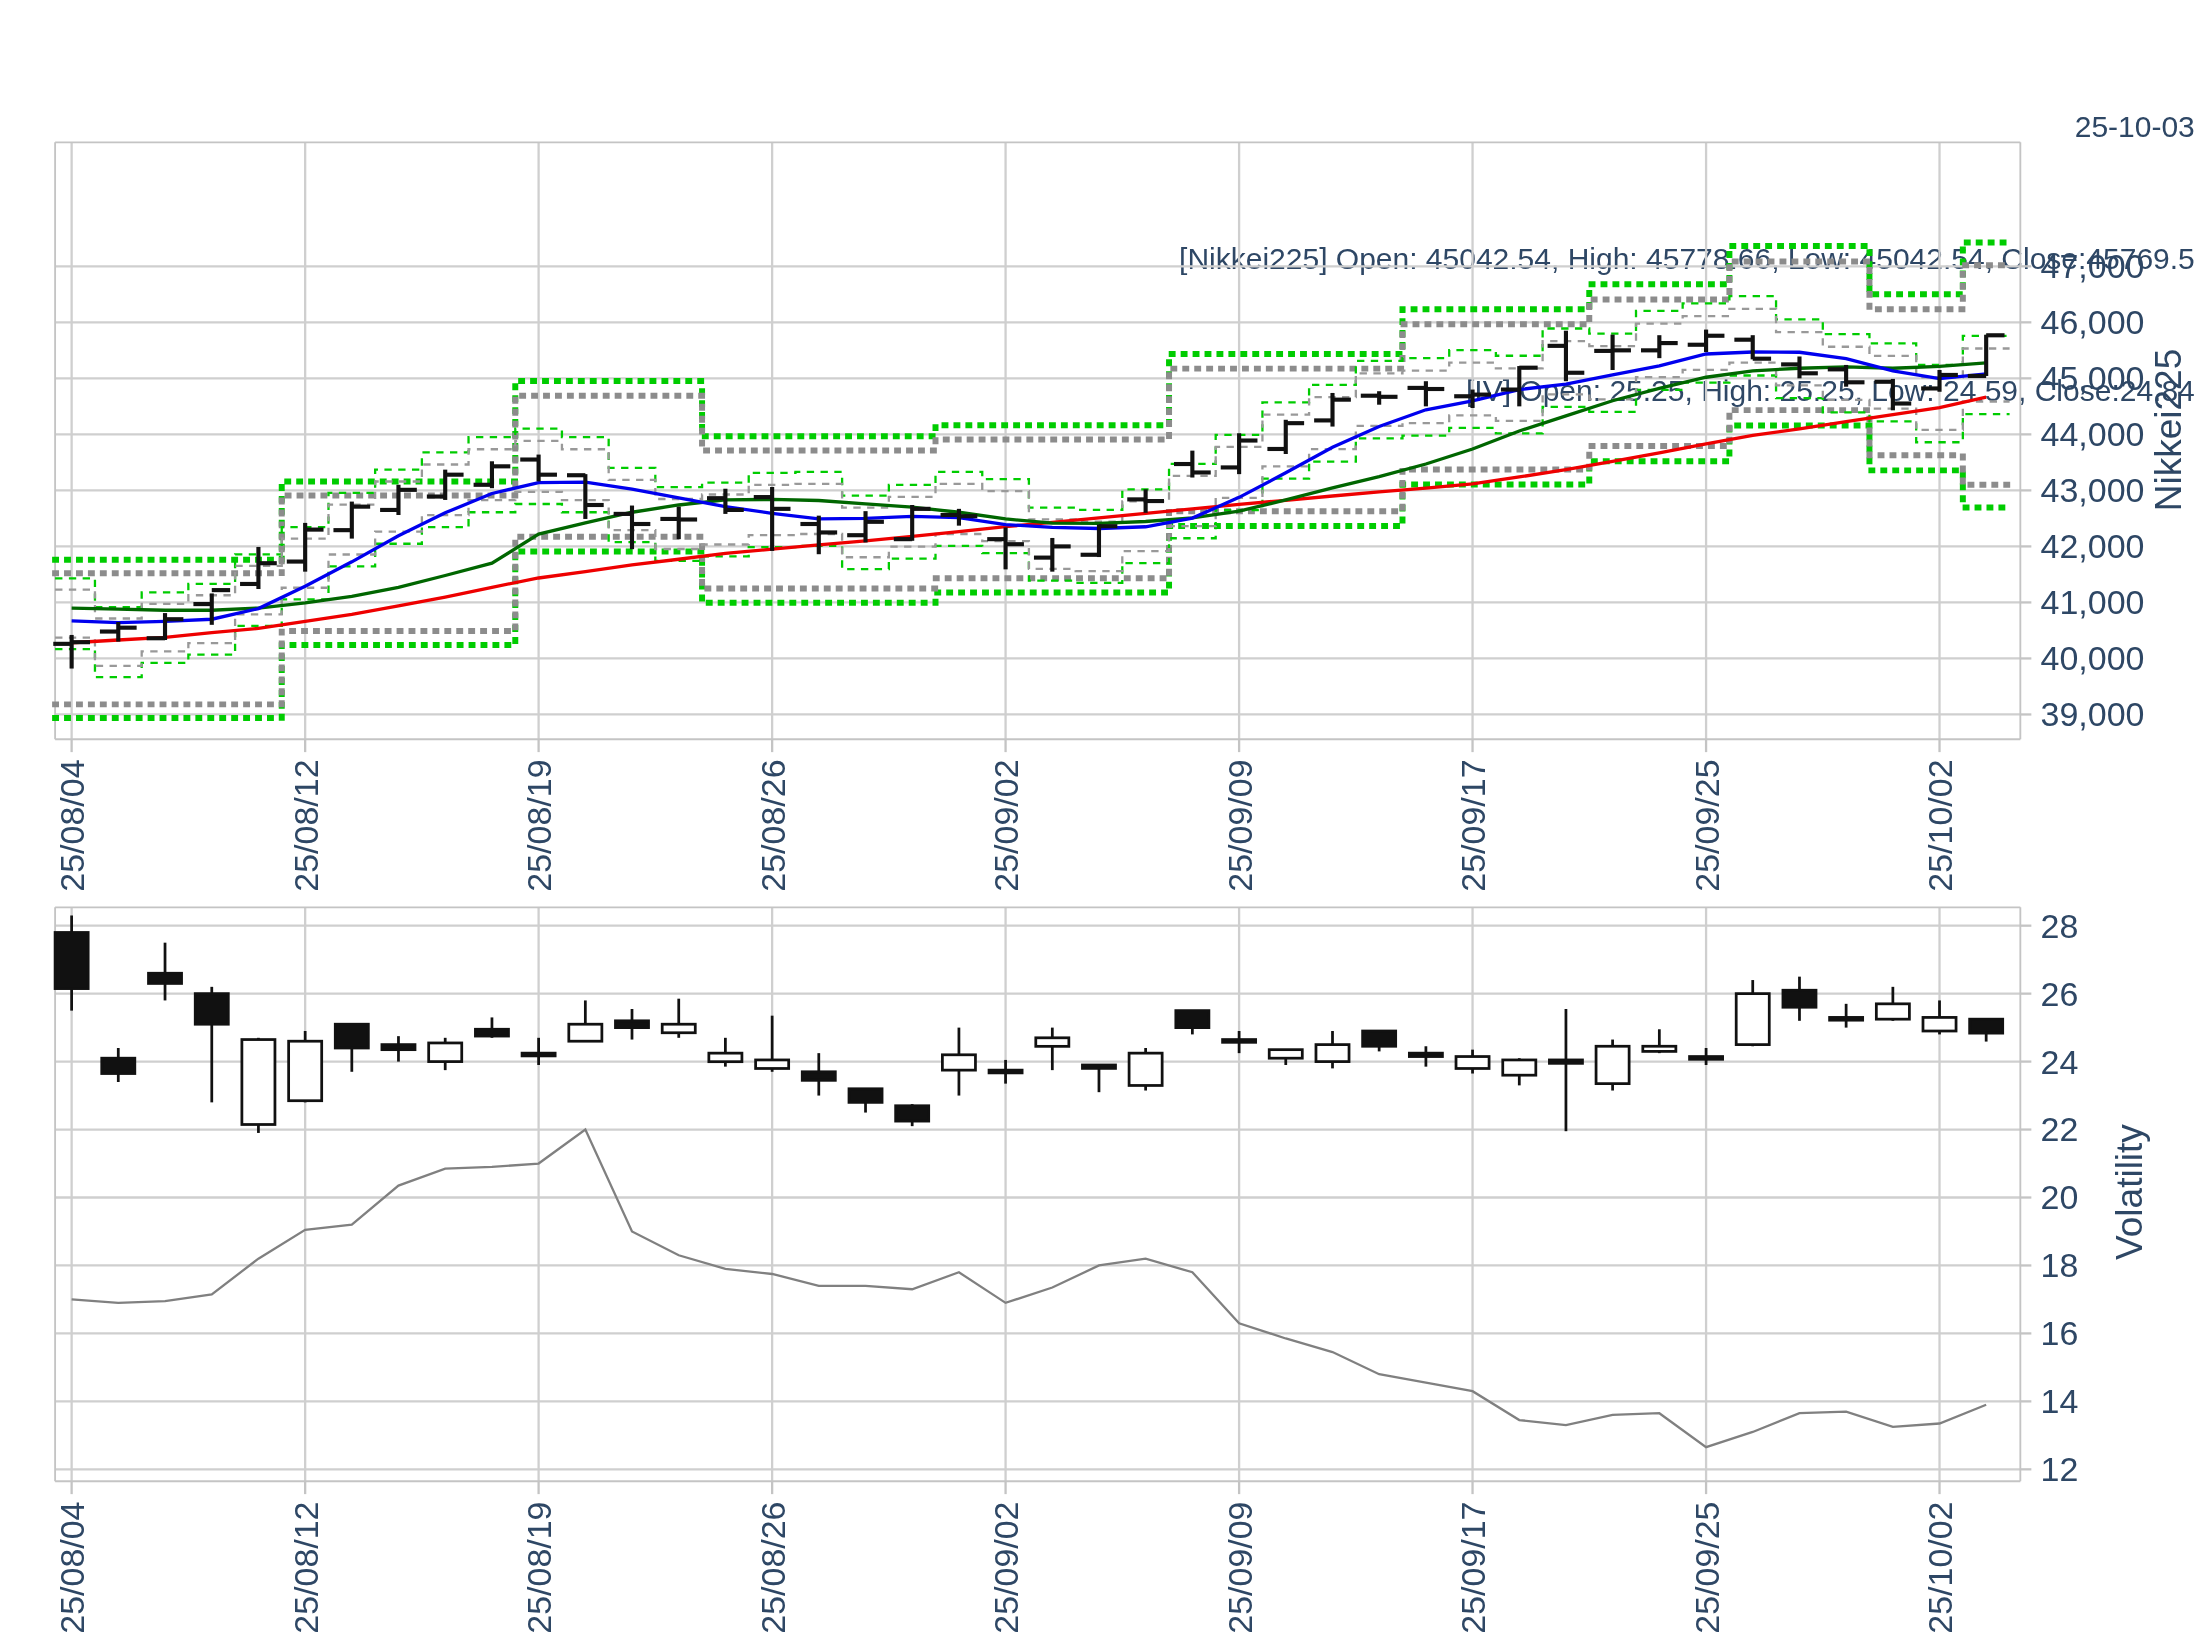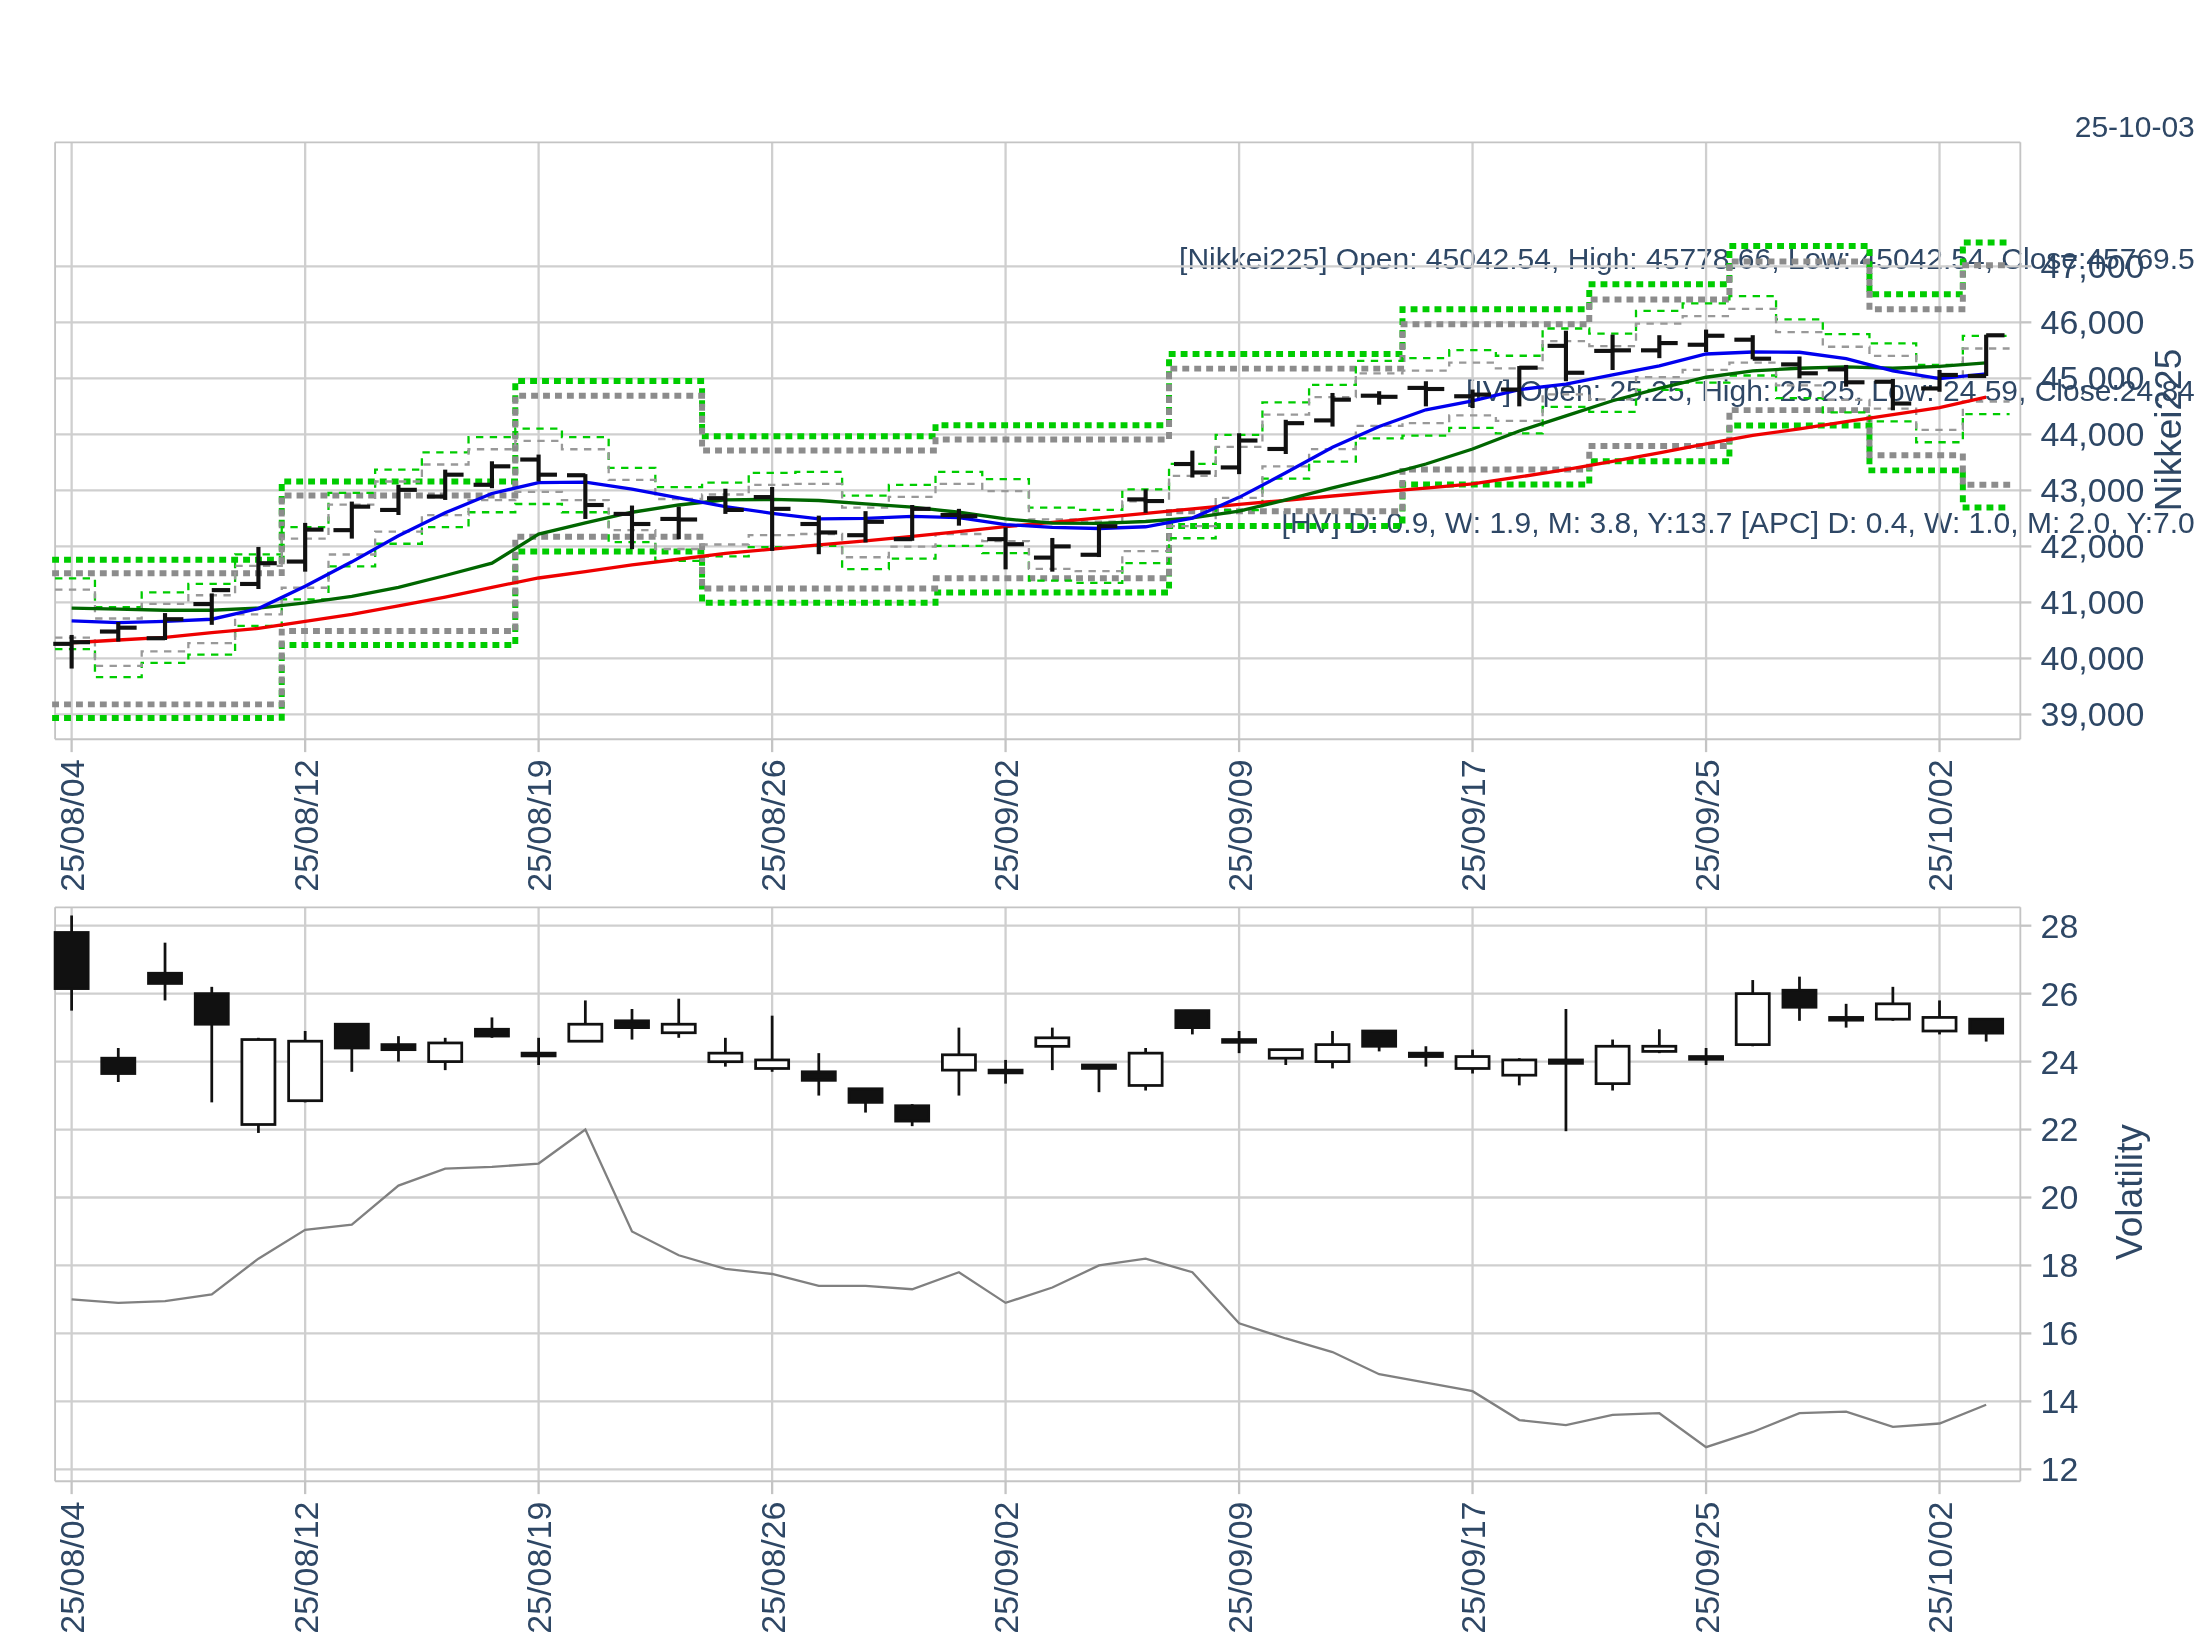--- a/index.html
+++ b/index.html
@@ -14,21 +14,20 @@
   #nikkei-title{right:-57px;top:409px;width:184px;text-align:center;}
   #vol-title{right:-18.4px;top:1171px;width:184px;text-align:center;}
 </style>
 </head>
 <body>
 
 <div class="hdr">
   <div>25-10-03</div>
   <div>[Nikkei225] Open: 45042.54, High: 45778.66, Low: 45042.54, Close:45769.5</div>
   <div>[IV] Open: 25.25, High: 25.25, Low: 24.59, Close:24.84</div>
-  <div>[HV] D: 0.9, W: 1.9, M: 3.8, Y:13.7 [APC] D: 0.4, W: 1.0, M: 2.0, Y:7.0</div>
 </div>
 
 <svg id="chart-svg" width="2204" height="1653" viewBox="0 0 2400 1800">
     <g>
       <line x1="60" y1="778.0" x2="2200" y2="778.0" stroke="#cfcfcf" stroke-width="2.5"></line>
       <line x1="2200" y1="778.0" x2="2212" y2="778.0" stroke="#c4c4c4" stroke-width="2.5"></line>
       <line x1="60" y1="717.0" x2="2200" y2="717.0" stroke="#cfcfcf" stroke-width="2.5"></line>
       <line x1="2200" y1="717.0" x2="2212" y2="717.0" stroke="#c4c4c4" stroke-width="2.5"></line>
       <line x1="60" y1="656.0" x2="2200" y2="656.0" stroke="#cfcfcf" stroke-width="2.5"></line>
       <line x1="2200" y1="656.0" x2="2212" y2="656.0" stroke="#c4c4c4" stroke-width="2.5"></line>

